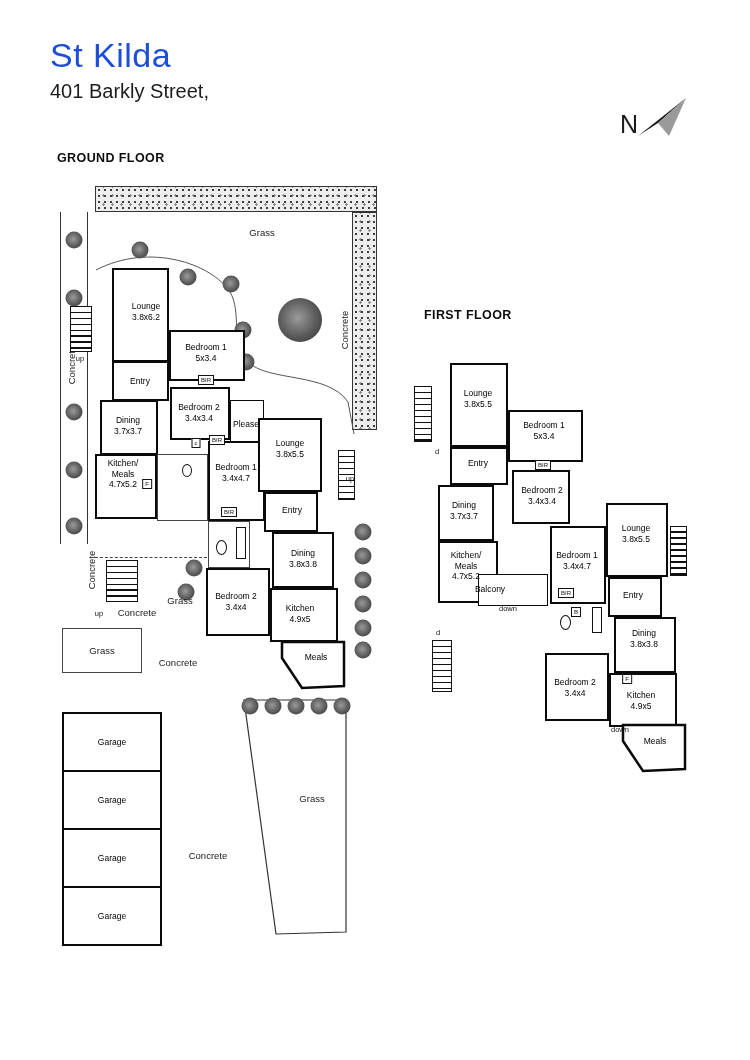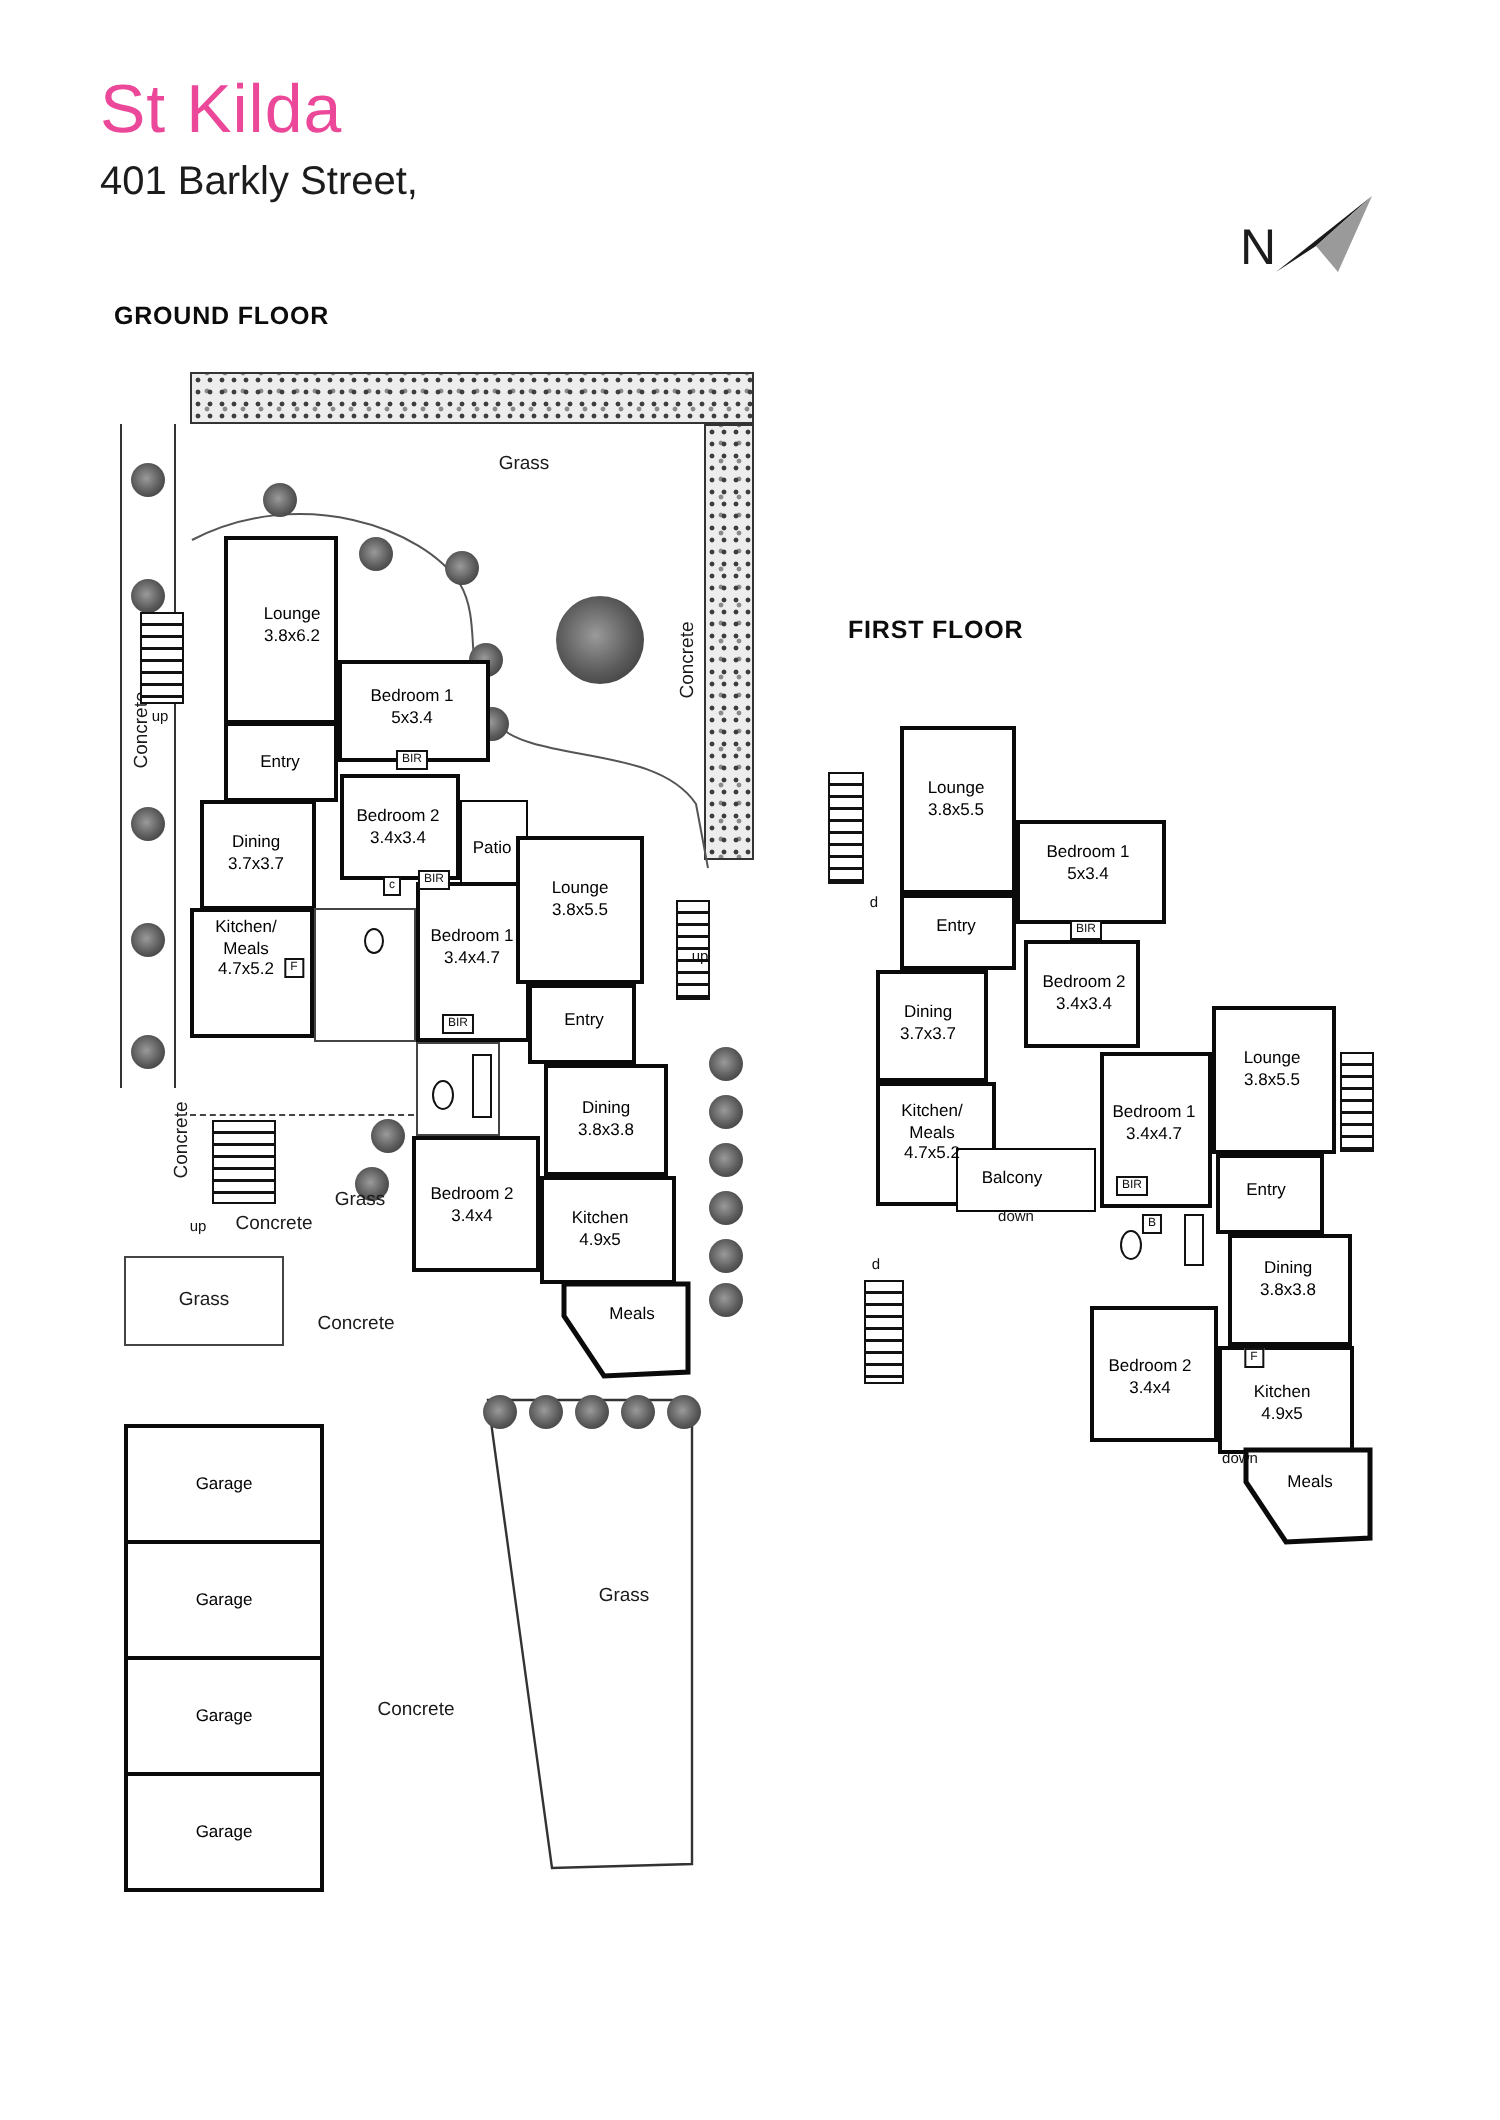--- a/index.html
+++ b/index.html
@@ -23,21 +23,21 @@
                         radial-gradient(#8a8a8a 1px,transparent 1.4px);
        background-size:6px 6px,9px 9px;background-position:0 0,3px 4px}
   .tree{position:absolute;transform:translate(-50%,-50%);width:17px;height:17px;border-radius:50%;
        background:radial-gradient(circle at 45% 45%, #9a9a9a 0%, #5a5a5a 55%, #2f2f2f 100%);z-index:5}
   .tree.big{width:44px;height:44px}
   .stairs{position:absolute;border:1.5px solid #111;z-index:12;
        background:repeating-linear-gradient(180deg,#fff 0 4.5px,#111 4.5px 6px)}
   .fx-rect{position:absolute;border:1px solid #111;background:#fff;z-index:25}
   .fx-oval{position:absolute;border:1px solid #111;border-radius:50%;background:#fff;z-index:25}
   .floor-title{position:absolute;font-weight:bold;font-size:12.5px;letter-spacing:.4px;color:#0c0c0c;z-index:40}
-  .page-title{position:absolute;left:50px;top:36px;font-size:34px;letter-spacing:.5px;color:#ec4899}
+  .page-title{position:absolute;left:50px;top:36px;font-size:34px;letter-spacing:.5px;color:#1d4ed8}
   .page-subtitle{position:absolute;left:50px;top:80px;font-size:20px;color:#1c1c1c}
   .north-n{position:absolute;left:620px;top:110px;font-size:25px;color:#1c1c1c}
   .dashed{position:absolute;border-top:1.5px dashed #444;z-index:9}
   .disclaimer{position:absolute;left:38px;top:993px;width:680px;font-size:9.5px;
        line-height:1.7;color:#555;z-index:40}
 </style>
 </head>
 <body>
 
 <div class="page-title">St Kilda</div>
@@ -136,21 +136,21 @@
 </div>
 <div class="room-label" style="left:128px;top:426px">
   <div class="rname">Dining</div>
   <div class="rdims">3.7x3.7</div>
 </div>
 <div class="room-label" style="left:199px;top:413px">
   <div class="rname">Bedroom 2</div>
   <div class="rdims">3.4x3.4</div>
 </div>
 <div class="room-label" style="left:246px;top:424px">
-  <div class="rname">Patio</div>
+  <div class="rname">Please</div>
 </div>
 <div class="room-label" style="left:290px;top:449px">
   <div class="rname">Lounge</div>
   <div class="rdims">3.8x5.5</div>
 </div>
 <div class="room-label" style="left:123px;top:474px">
   <div class="rname">Kitchen/</div>
   <div class="rname">Meals</div>
   <div class="rdims">4.7x5.2</div>
 </div>
@@ -254,21 +254,21 @@
 </div>
 <div class="room-label" style="left:542px;top:496px">
   <div class="rname">Bedroom 2</div>
   <div class="rdims">3.4x3.4</div>
 </div>
 <div class="room-label" style="left:466px;top:566px">
   <div class="rname">Kitchen/</div>
   <div class="rname">Meals</div>
   <div class="rdims">4.7x5.2</div>
 </div>
-<div class="room-label" style="left:506px;top:589px">
+<div class="room-label" style="left:490px;top:589px">
   <div class="rname">Balcony</div>
 </div>
 <div class="room-label" style="left:577px;top:561px">
   <div class="rname">Bedroom 1</div>
   <div class="rdims">3.4x4.7</div>
 </div>
 <div class="room-label" style="left:636px;top:534px">
   <div class="rname">Lounge</div>
   <div class="rdims">3.8x5.5</div>
 </div>

